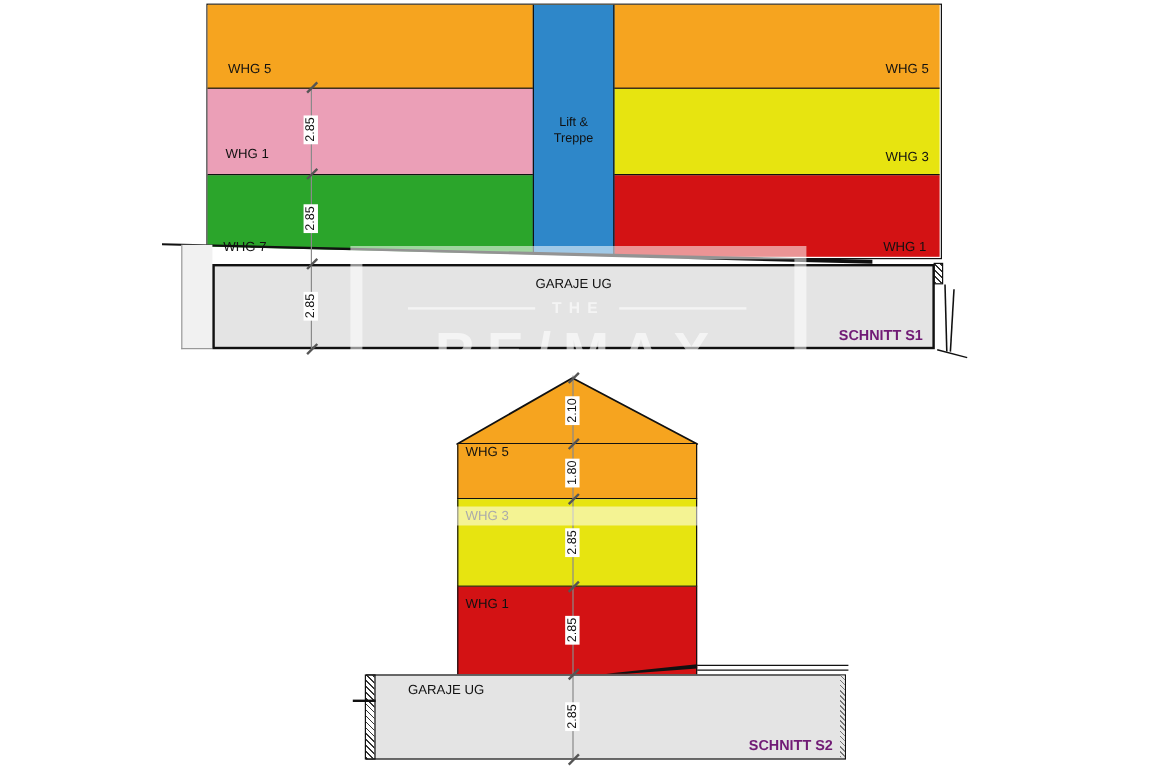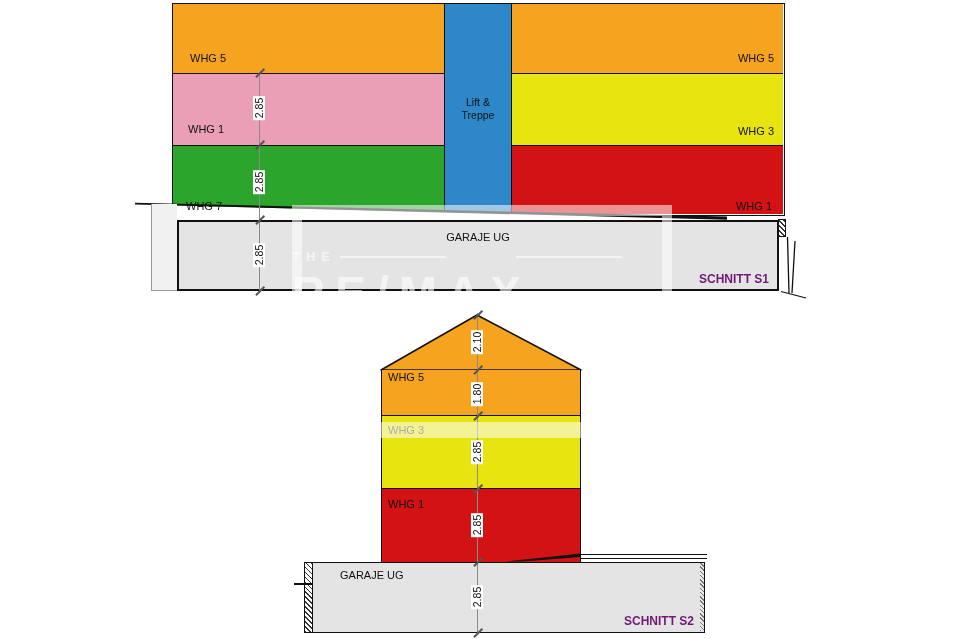--- a/index.html
+++ b/index.html
@@ -26,21 +26,21 @@
     background:repeating-linear-gradient(45deg,#333 0 1px,#fff 1px 3.5px);
     border:1px solid #111;
   }
   .hatch.light{background:repeating-linear-gradient(45deg,#777 0 1px,#e8e8e8 1px 3px);border:none;}
   svg.abs{pointer-events:none;}
   
   #watermark{position:absolute;left:0;top:0;width:960px;height:639px;pointer-events:none;z-index:30;}
   .wm-frame{position:absolute;box-sizing:border-box;
     border-style:solid;border-color:rgba(255,255,255,0.55);
     border-top-width:11px;border-left-width:10px;border-right-width:10px;border-bottom-width:16px;}
-  .wm-text{position:absolute;text-align:left;color:rgba(255,255,255,0.6);white-space:nowrap;}
+  .wm-text{position:absolute;text-align:center;color:rgba(255,255,255,0.6);white-space:nowrap;}
   .wm-line{position:absolute;height:2px;background:rgba(255,255,255,0.6);}
 </style>
 </head>
 <body>
 
 <div id="canvas">
 
   <div class="block" style="left:172px;top:3px;width:613px;height:213px;border:1.5px solid #111;background:#fff;">
 
     <div class="block" style="left: 0px; top: 0px; width: 610px; height: 70px; background: rgb(246, 164, 31);"></div>

